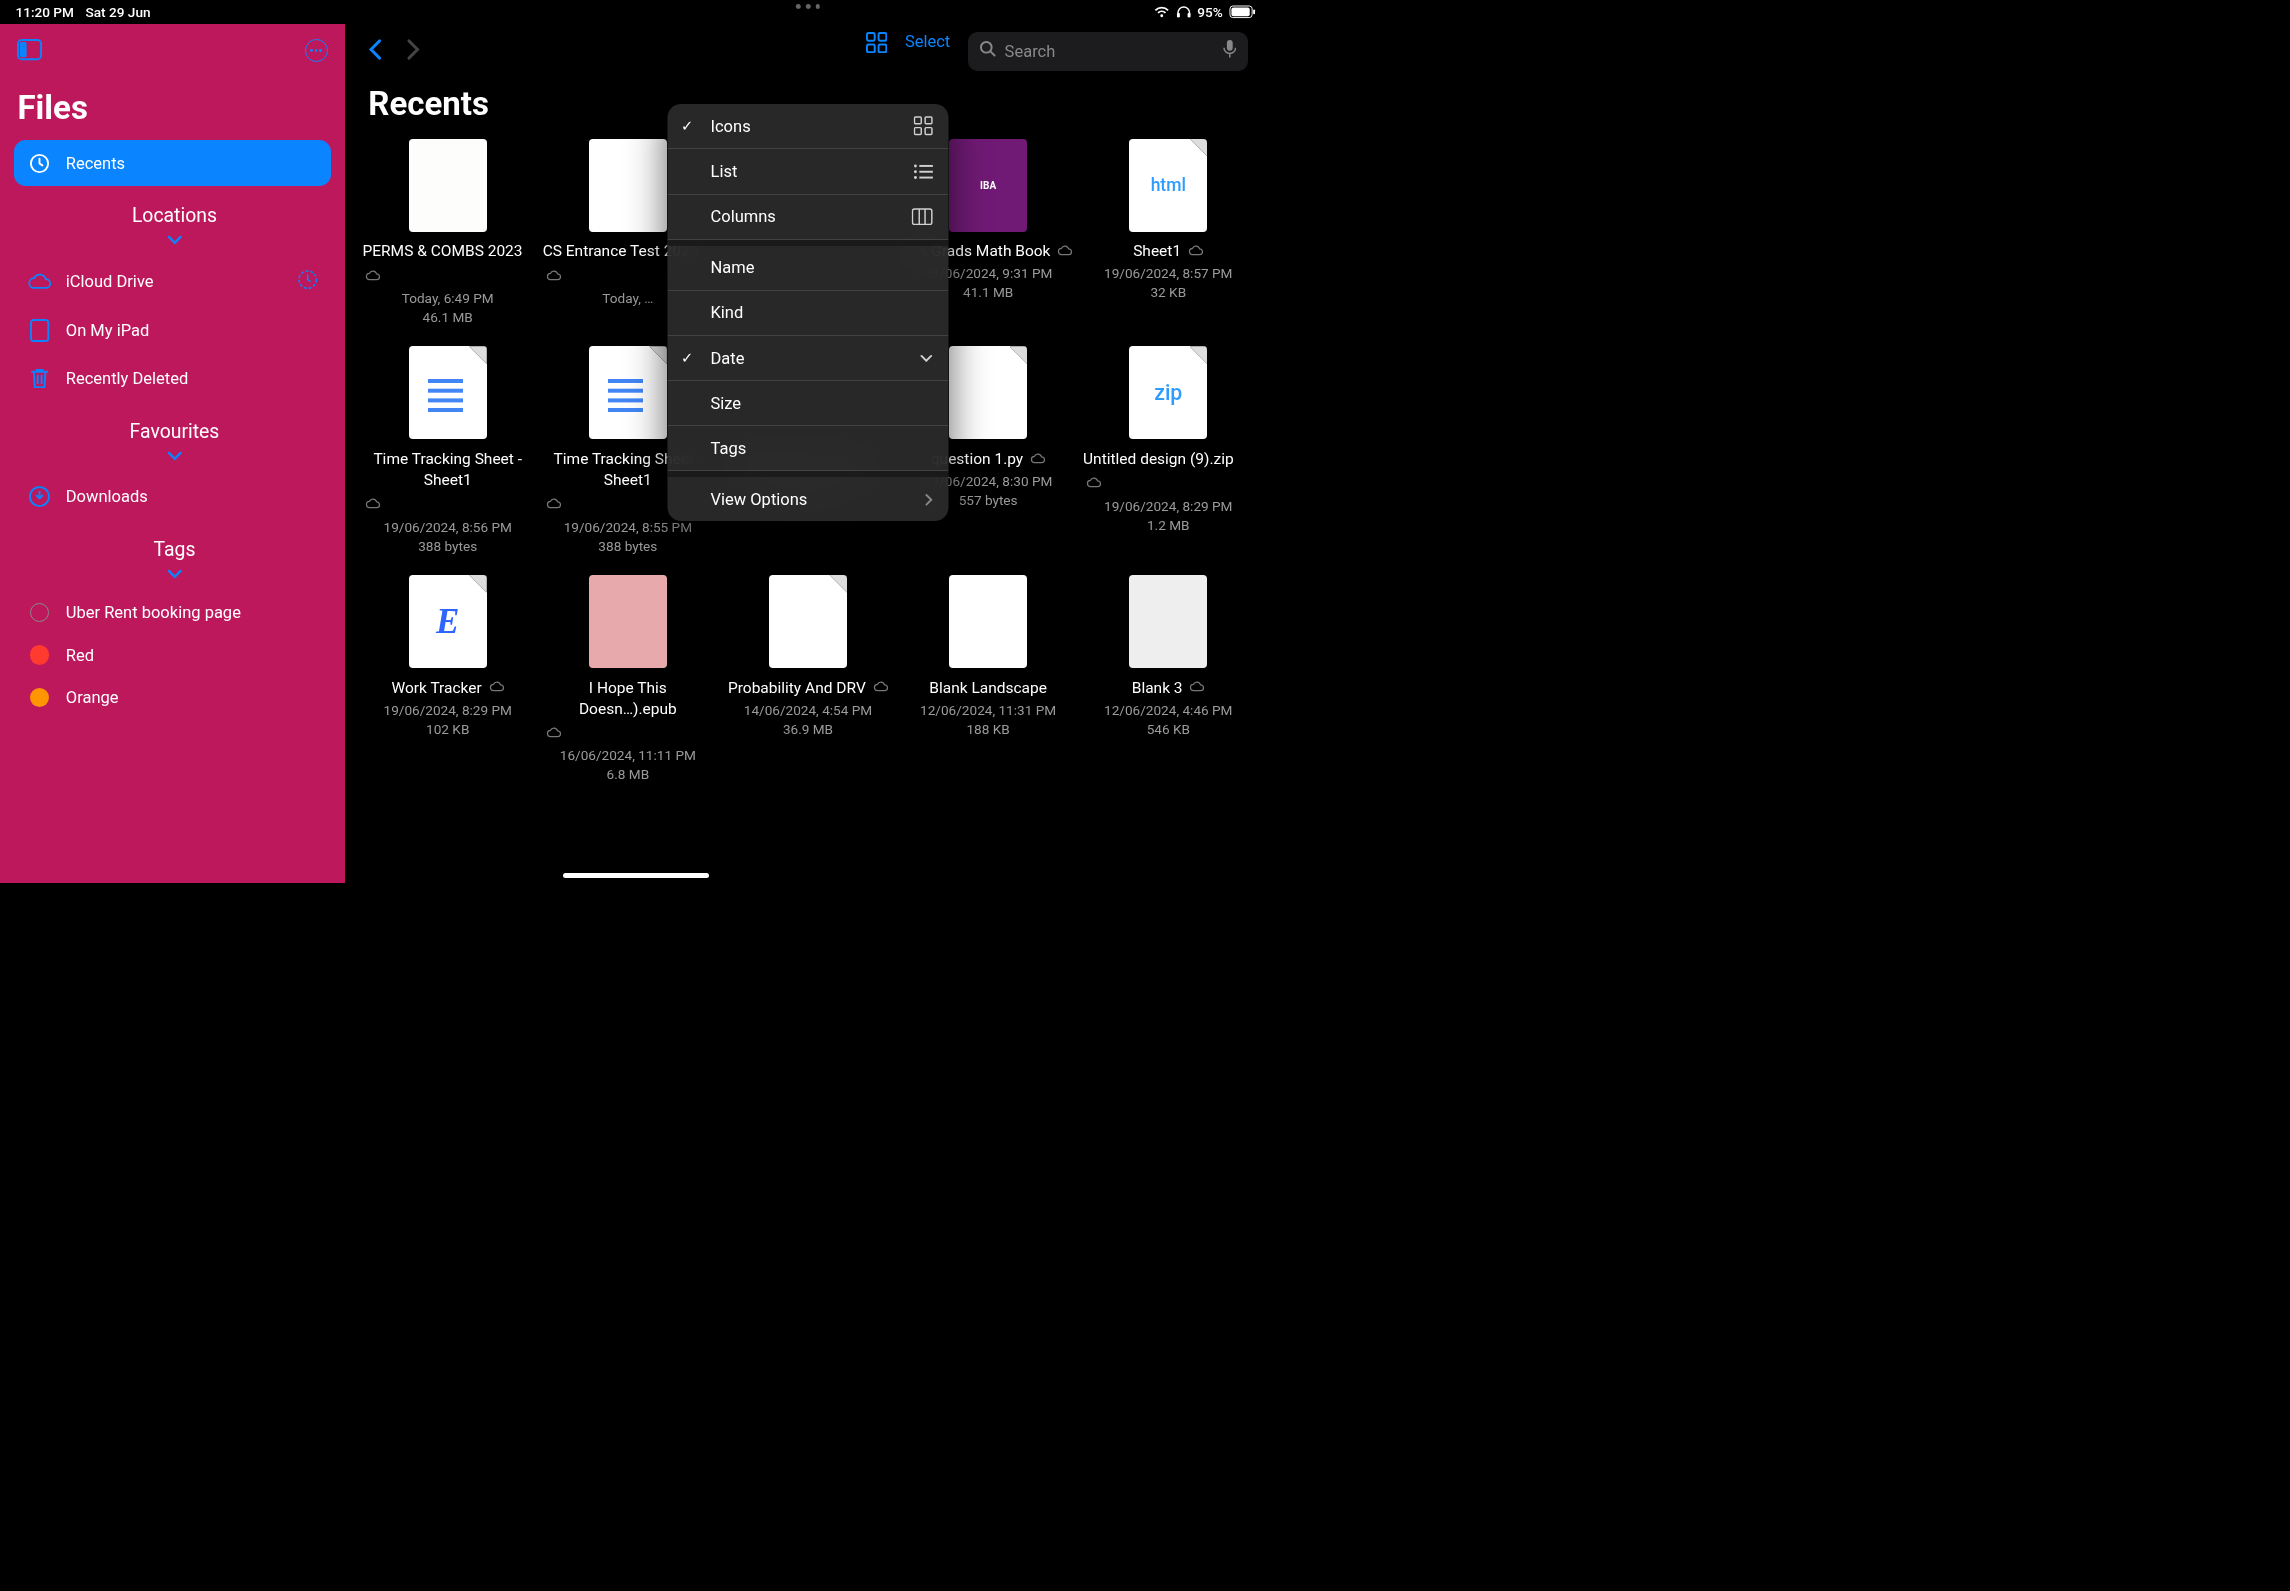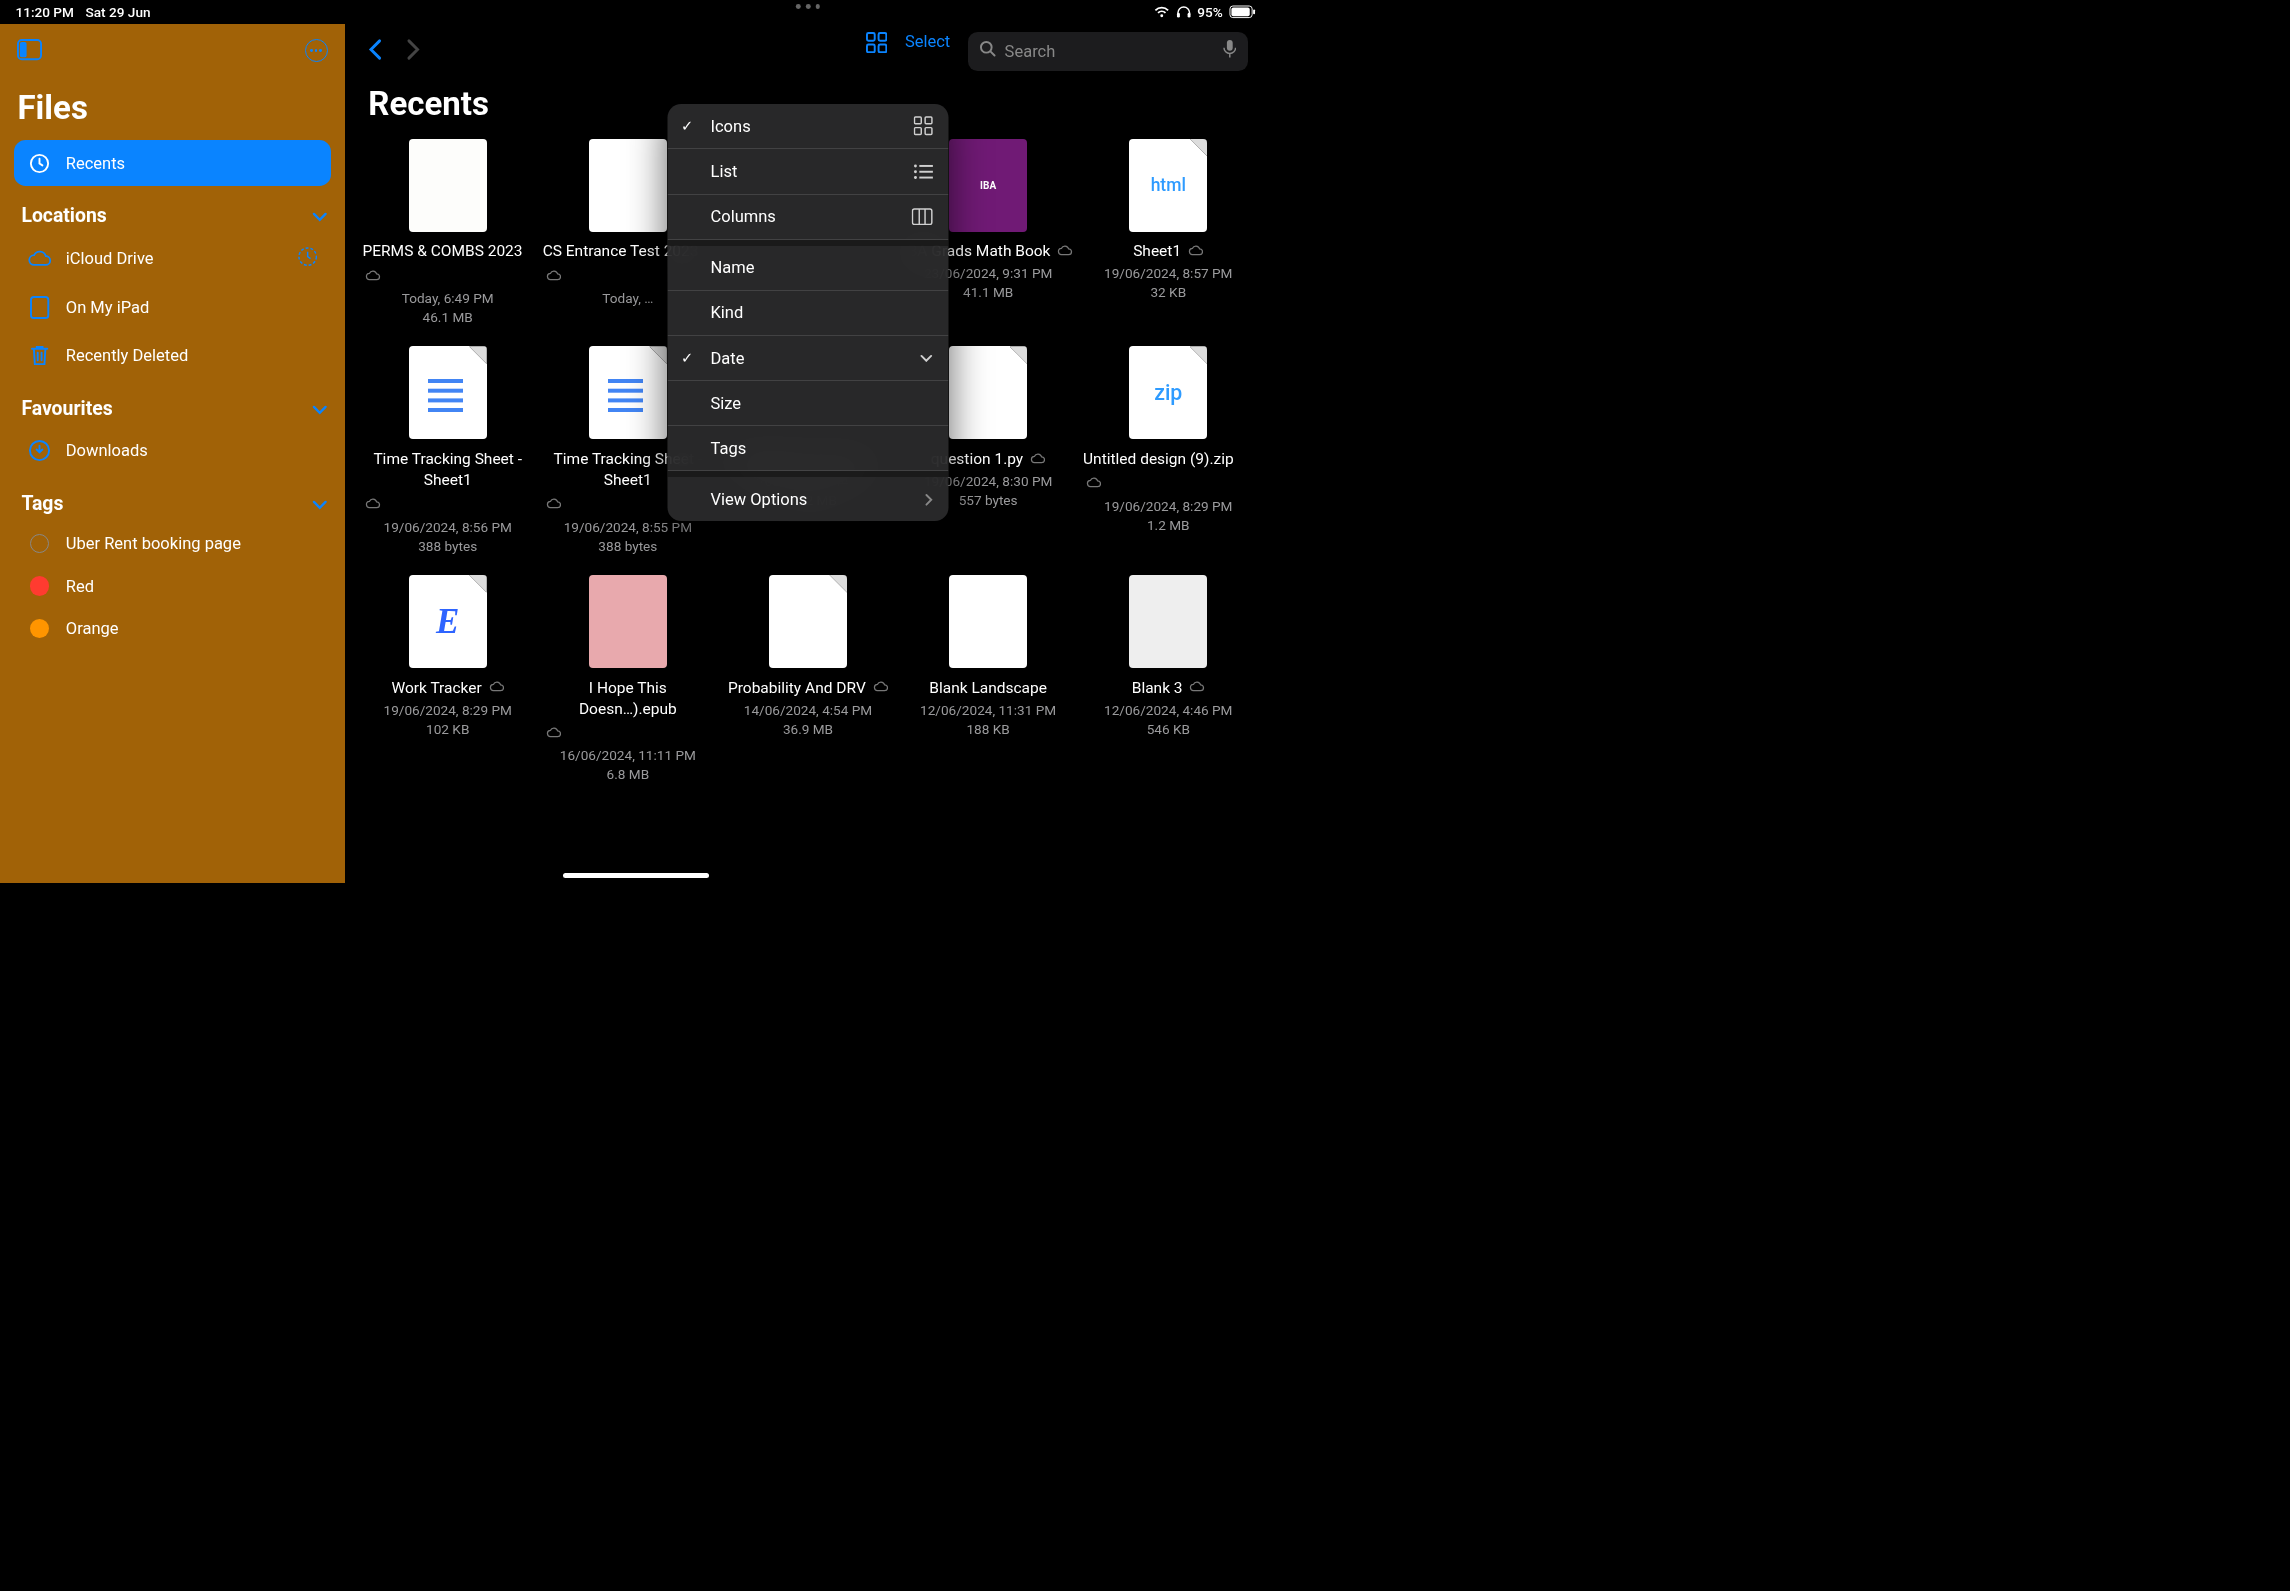--- a/index.html
+++ b/index.html
@@ -24,21 +24,21 @@
   .status-right { display:flex; align-items:center; gap: 5.8px; }
   .status-right svg { display:block; }
 
   
   .app {
     display: flex;
     height: calc(100% - 23px);
   }
   .sidebar {
     width: 345px;
-    background: #a16207;
+    background: #be185d;
     padding: 15.5px 13.6px;
     overflow-y: auto;
   }
   .content {
     flex: 1;
     background: #000;
     position: relative;
     padding: 0 13.6px;
   }
 
@@ -81,22 +81,23 @@
   .sidebar-item.active .sb-icon { color: #fff; }
   .sidebar-item .sb-label { flex:1; }
   .sidebar-item .trailing { color:#0a84ff; }
 
   .section-head {
     display:flex;
     justify-content: space-between;
     align-items:center;
     padding: 17.5px 3.9px 7.8px 7.8px;
     font-size: 19.4px;
-    font-weight: 700;
+    font-weight: 400;
     cursor:pointer;
+    flex-direction:column;
   }
   .section-head .chev { color:#0a84ff; }
 
   .tag-dot { width:19.4px; height:19.4px; border-radius:50%; }
   .tag-dot.empty { border: 1.9px solid #888; background:transparent; width:19.4px; height:19.4px; }
   .tag-dot.red { background:#ff3b30; }
   .tag-dot.orange { background:#ff9500; }
 
   
   .toolbar {

